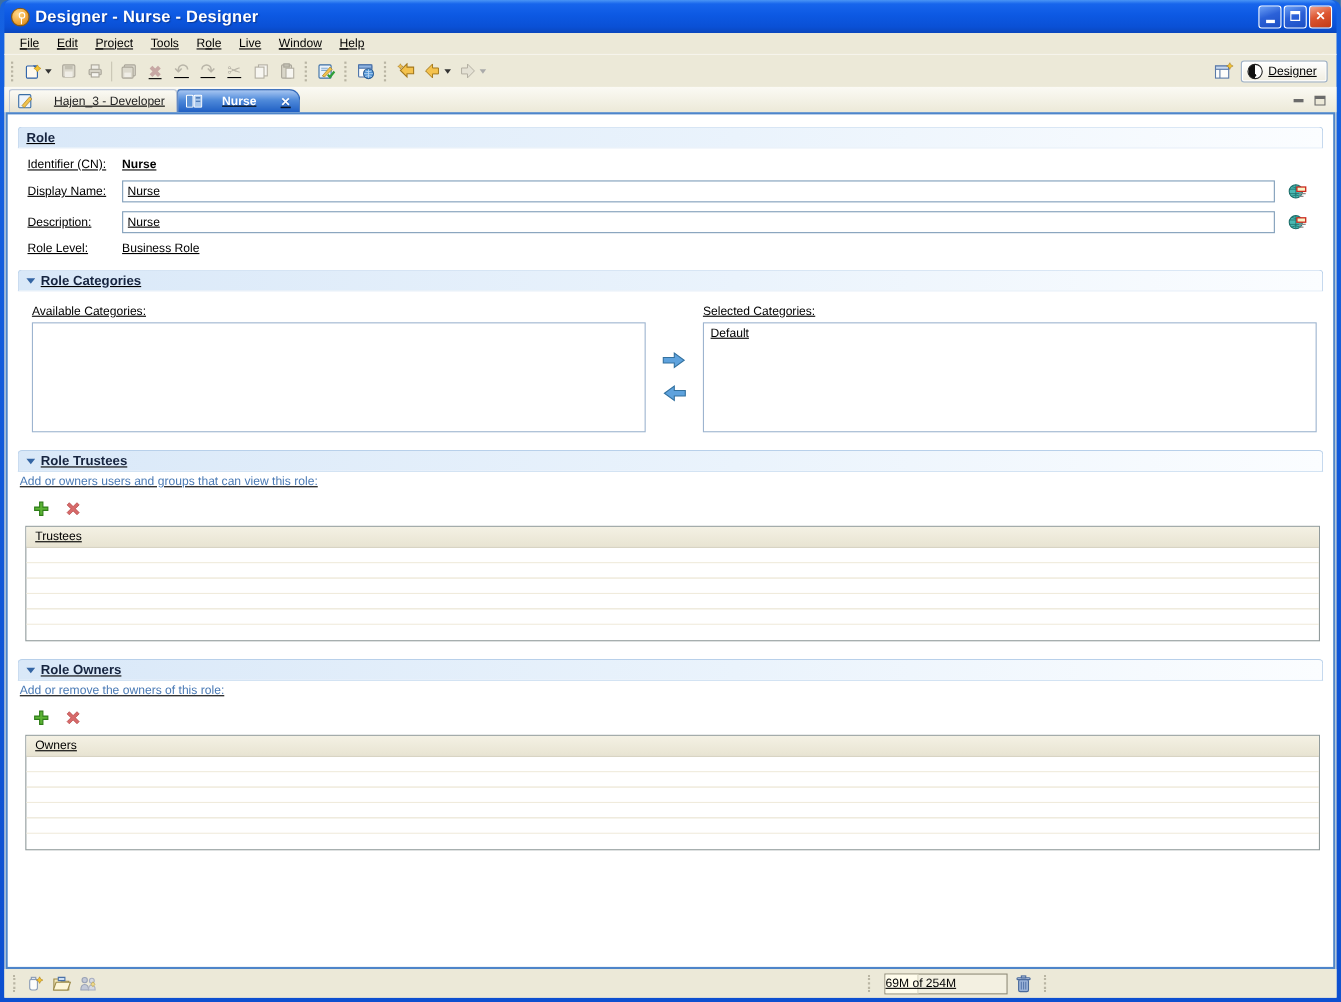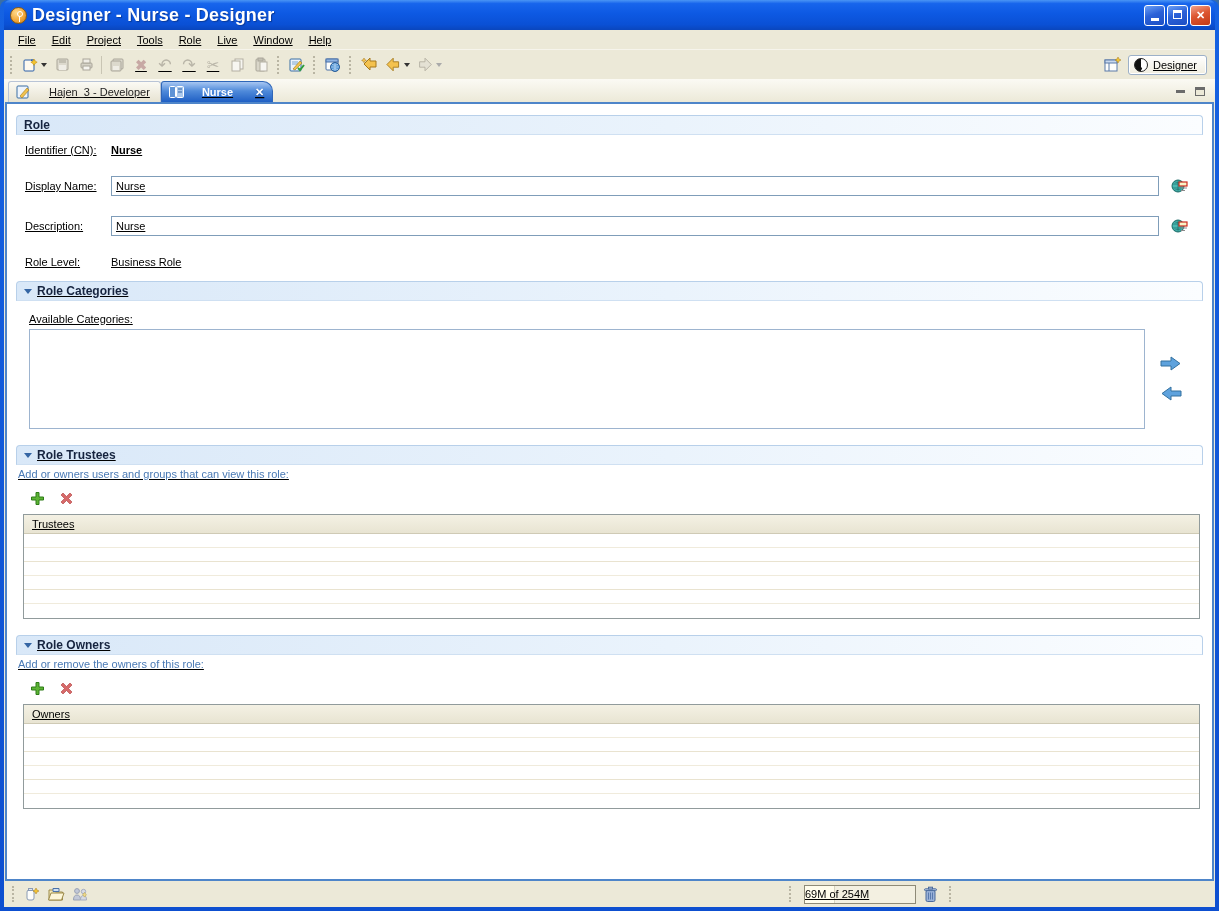--- a/index.html
+++ b/index.html
@@ -20,21 +20,21 @@
     background:linear-gradient(180deg,#4a95f5 0%,#1765ec 12%,#0d59e3 45%,#0a50d5 82%,#0a46bd 100%);
     padding:0 4px 0 6px; border-radius:6px 6px 0 0;
   }
   .app-icon {
     width:17px;height:17px;border-radius:50%;
     background:radial-gradient(circle at 35% 30%,#ffd98a,#f2a93b 55%,#c87a12);
     border:1px solid #8a5a10; margin-right:5px; position:relative; flex:0 0 17px;
   }
   .app-icon::after{content:"";position:absolute;left:6px;top:3px;width:4px;height:4px;border:1px solid #fff;border-radius:50%;}
   .app-icon::before{content:"";position:absolute;left:8px;top:8px;width:1px;height:6px;background:#fff;}
-  .title-text { color:#fff; font-weight:bold; font-size:18px; text-shadow:1px 1px 1px #0a3a9a; letter-spacing:.2px; }
+  .title-text { color:#fff; font-weight:bold; font-size:15px; text-shadow:1px 1px 1px #0a3a9a; letter-spacing:.2px; }
   .win-buttons { margin-left:auto; display:flex; gap:2px; }
   .win-btn {
     width:21px;height:21px;border-radius:3px;border:1px solid #fff;
     color:#fff;font-size:11px;font-weight:bold;line-height:19px;text-align:center;
     background:linear-gradient(160deg,#6ca0f5,#2b61d8 45%,#1c4fc4);
     cursor:default;
   }
   .win-btn.close { background:linear-gradient(160deg,#f2a38c,#dd5631 45%,#c23a17); }
   .win-btn .glyph-min { display:block;width:8px;height:3px;background:#fff;margin:12px auto 0; }
   .win-btn .glyph-max { display:block;width:9px;height:9px;border:1px solid #fff;border-top:3px solid #fff;margin:4px auto 0; }
@@ -85,21 +85,21 @@
   .sec-header {
     height:20px; margin:0 2px; display:flex; align-items:center; gap:5px;
     background:linear-gradient(90deg,#d9e8f8 0%, #eaf3fc 55%, #fbfdff 100%);
     border:1px solid #b8d0ea; border-bottom-color:#cfe0f2; border-radius:4px 4px 0 0;
     padding-left:7px; font-weight:bold; font-size:12px; color:#16243f;
   }
   .tri { width:0;height:0;border-left:4px solid transparent;border-right:4px solid transparent;border-top:5px solid #3465a4; }
   .instruction { color:#4a7ab5; padding:3px 0 0 4px; }
 
   
-  .fields { display:grid; grid-template-columns:86px 1048px 30px; row-gap:20px; align-items:center; padding:9px 0 0 11px; }
+  .fields { display:grid; grid-template-columns:86px 1048px 30px; row-gap:8px; align-items:center; padding:9px 0 0 11px; }
   .flabel { color:#000; }
   .fvalue-bold { font-weight:bold; }
   .txt-input { width:100%; height:20px; border:1px solid #7f9db9; padding:0 4px; font-family:"Liberation Sans",sans-serif; font-size:11px; background:#fff; }
   .loc-cell { display:flex; justify-content:flex-end; }
 
   
   .cat-body { display:flex; padding:12px 8px 0 15px; gap:0; }
   .cat-col { flex:1; display:flex; flex-direction:column; gap:4px; }
   .listbox { height:100px; border:1px solid #9db4cf; background:#fff; padding:2px 4px; overflow:hidden; }
   .cat-arrows { flex:0 0 52px; display:flex; flex-direction:column; align-items:center; justify-content:flex-start; padding-top:42px; gap:13px; }
@@ -352,20 +352,26 @@
             <div class="listbox"></div>
           </div>
           <div class="cat-arrows">
             <svg width="24" height="17" viewBox="0 0 24 17">
               <path d="M2 6 h10 v-4 l9 6.5 -9 6.5 v-4 h-10 z" fill="#5ea2dd" stroke="#33719f"></path>
             </svg>
             <svg width="24" height="17" viewBox="0 0 24 17">
               <path d="M22 6 h-10 v-4 l-9 6.5 9 6.5 v-4 h10 z" fill="#5ea2dd" stroke="#33719f"></path>
             </svg>
           </div>
+          <div class="cat-col">
+            <span>Selected Categories:</span>
+            <div class="listbox">
+              <div class="list-item">Default</div>
+            </div>
+          </div>
         </div>
 
         <div class="sec-header" style="margin-top:16px;">
           <span class="tri"></span>
           <span>Role Trustees</span>
         </div>
         <div class="instruction">Add or owners users and groups that can view this role:</div>
         <div class="action-row">
           <svg width="15" height="15" viewBox="0 0 15 15">
             <path d="M6 1.5 h3 v4.5 h4.5 v3 h-4.5 v4.5 h-3 v-4.5 h-4.5 v-3 h4.5 z" fill="#5cb335" stroke="#2e7d18"></path>

